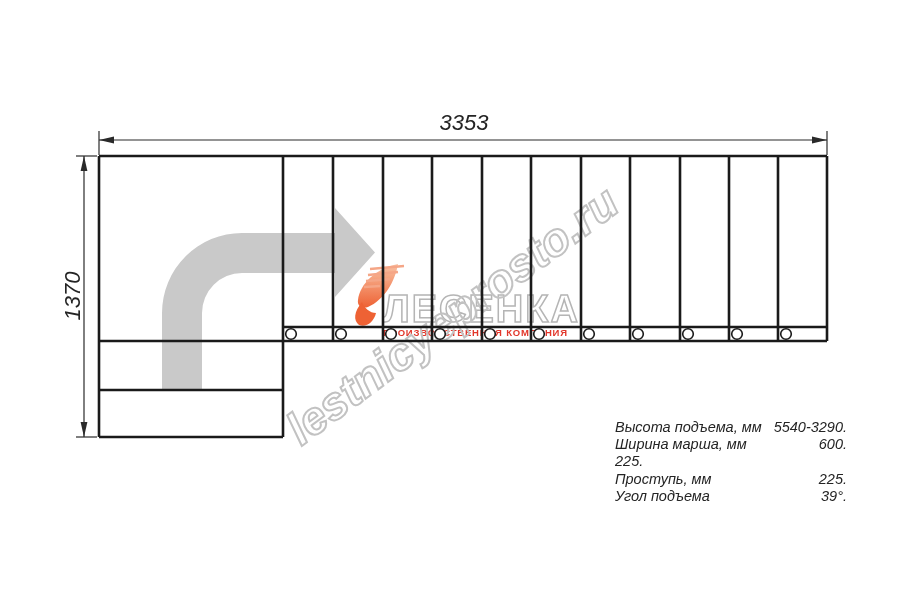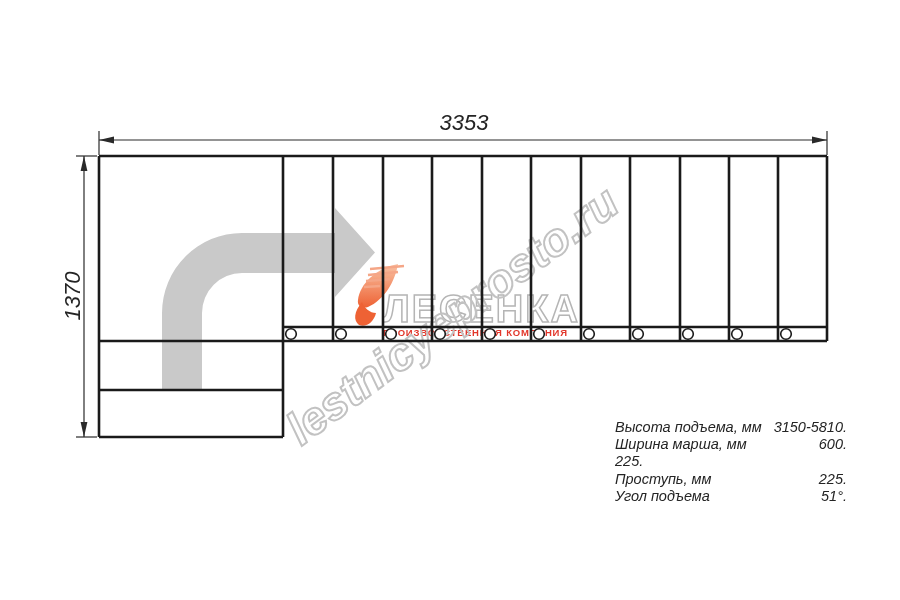--- a/index.html
+++ b/index.html
@@ -131,32 +131,32 @@
       </g>
       <polygon points="84,156 80.6,171 87.4,171" fill="var(--dim,#2a2a2a)"></polygon>
       <polygon points="84,437 80.6,422 87.4,422" fill="var(--dim,#2a2a2a)"></polygon>
       <text transform="translate(80,296) rotate(-90)" font-size="22" text-anchor="middle" fill="var(--text,#242424)">1370</text>
     </g>
   </svg>
 
   <div class="specs">
     <div class="spec-row">
       <span class="lbl">Высота подъема, мм</span>
-      <span class="val">3150-5810.</span>
+      <span class="val">5540-3290.</span>
     </div>
     <div class="spec-row">
       <span class="lbl">Ширина марша, мм</span>
       <span class="val">600.</span>
     </div>
     <div class="spec-row">
       <span class="val">225.</span>
     </div>
     <div class="spec-row">
       <span class="lbl">Проступь, мм</span>
       <span class="val">225.</span>
     </div>
     <div class="spec-row">
       <span class="lbl">Угол подъема</span>
-      <span class="val">51°.</span>
+      <span class="val">39°.</span>
     </div>
   </div>
 
 </div>
 
 </body></html>

